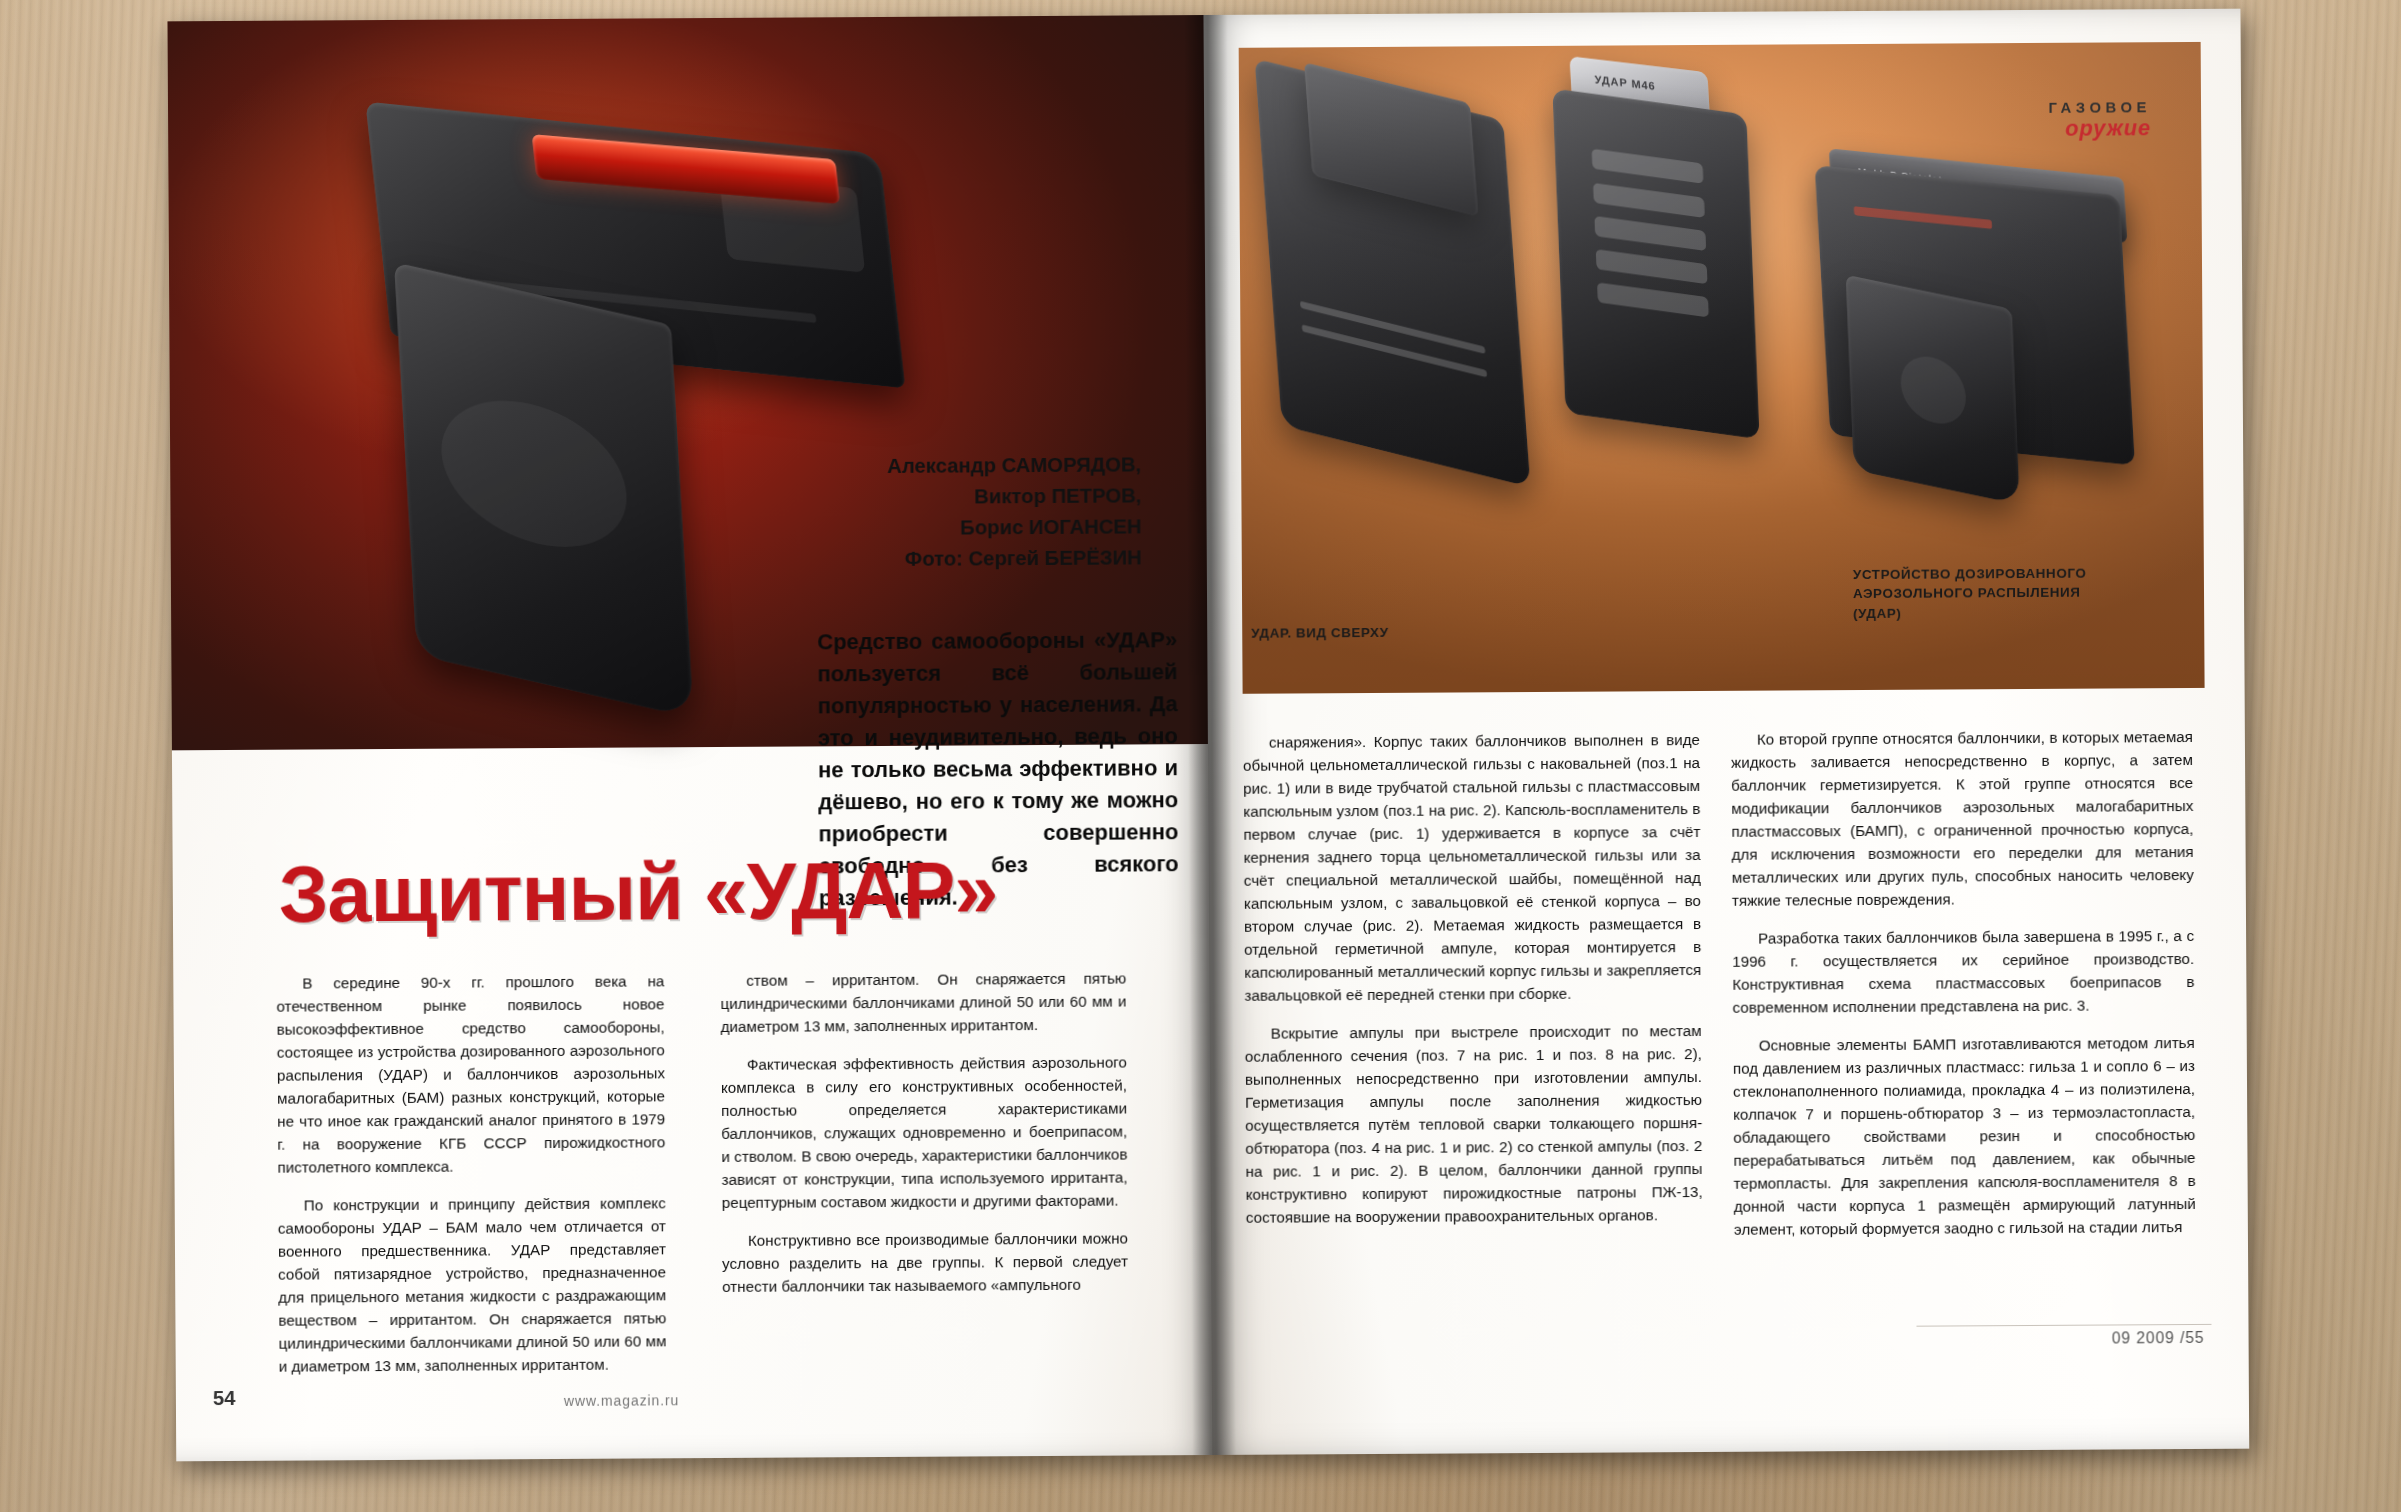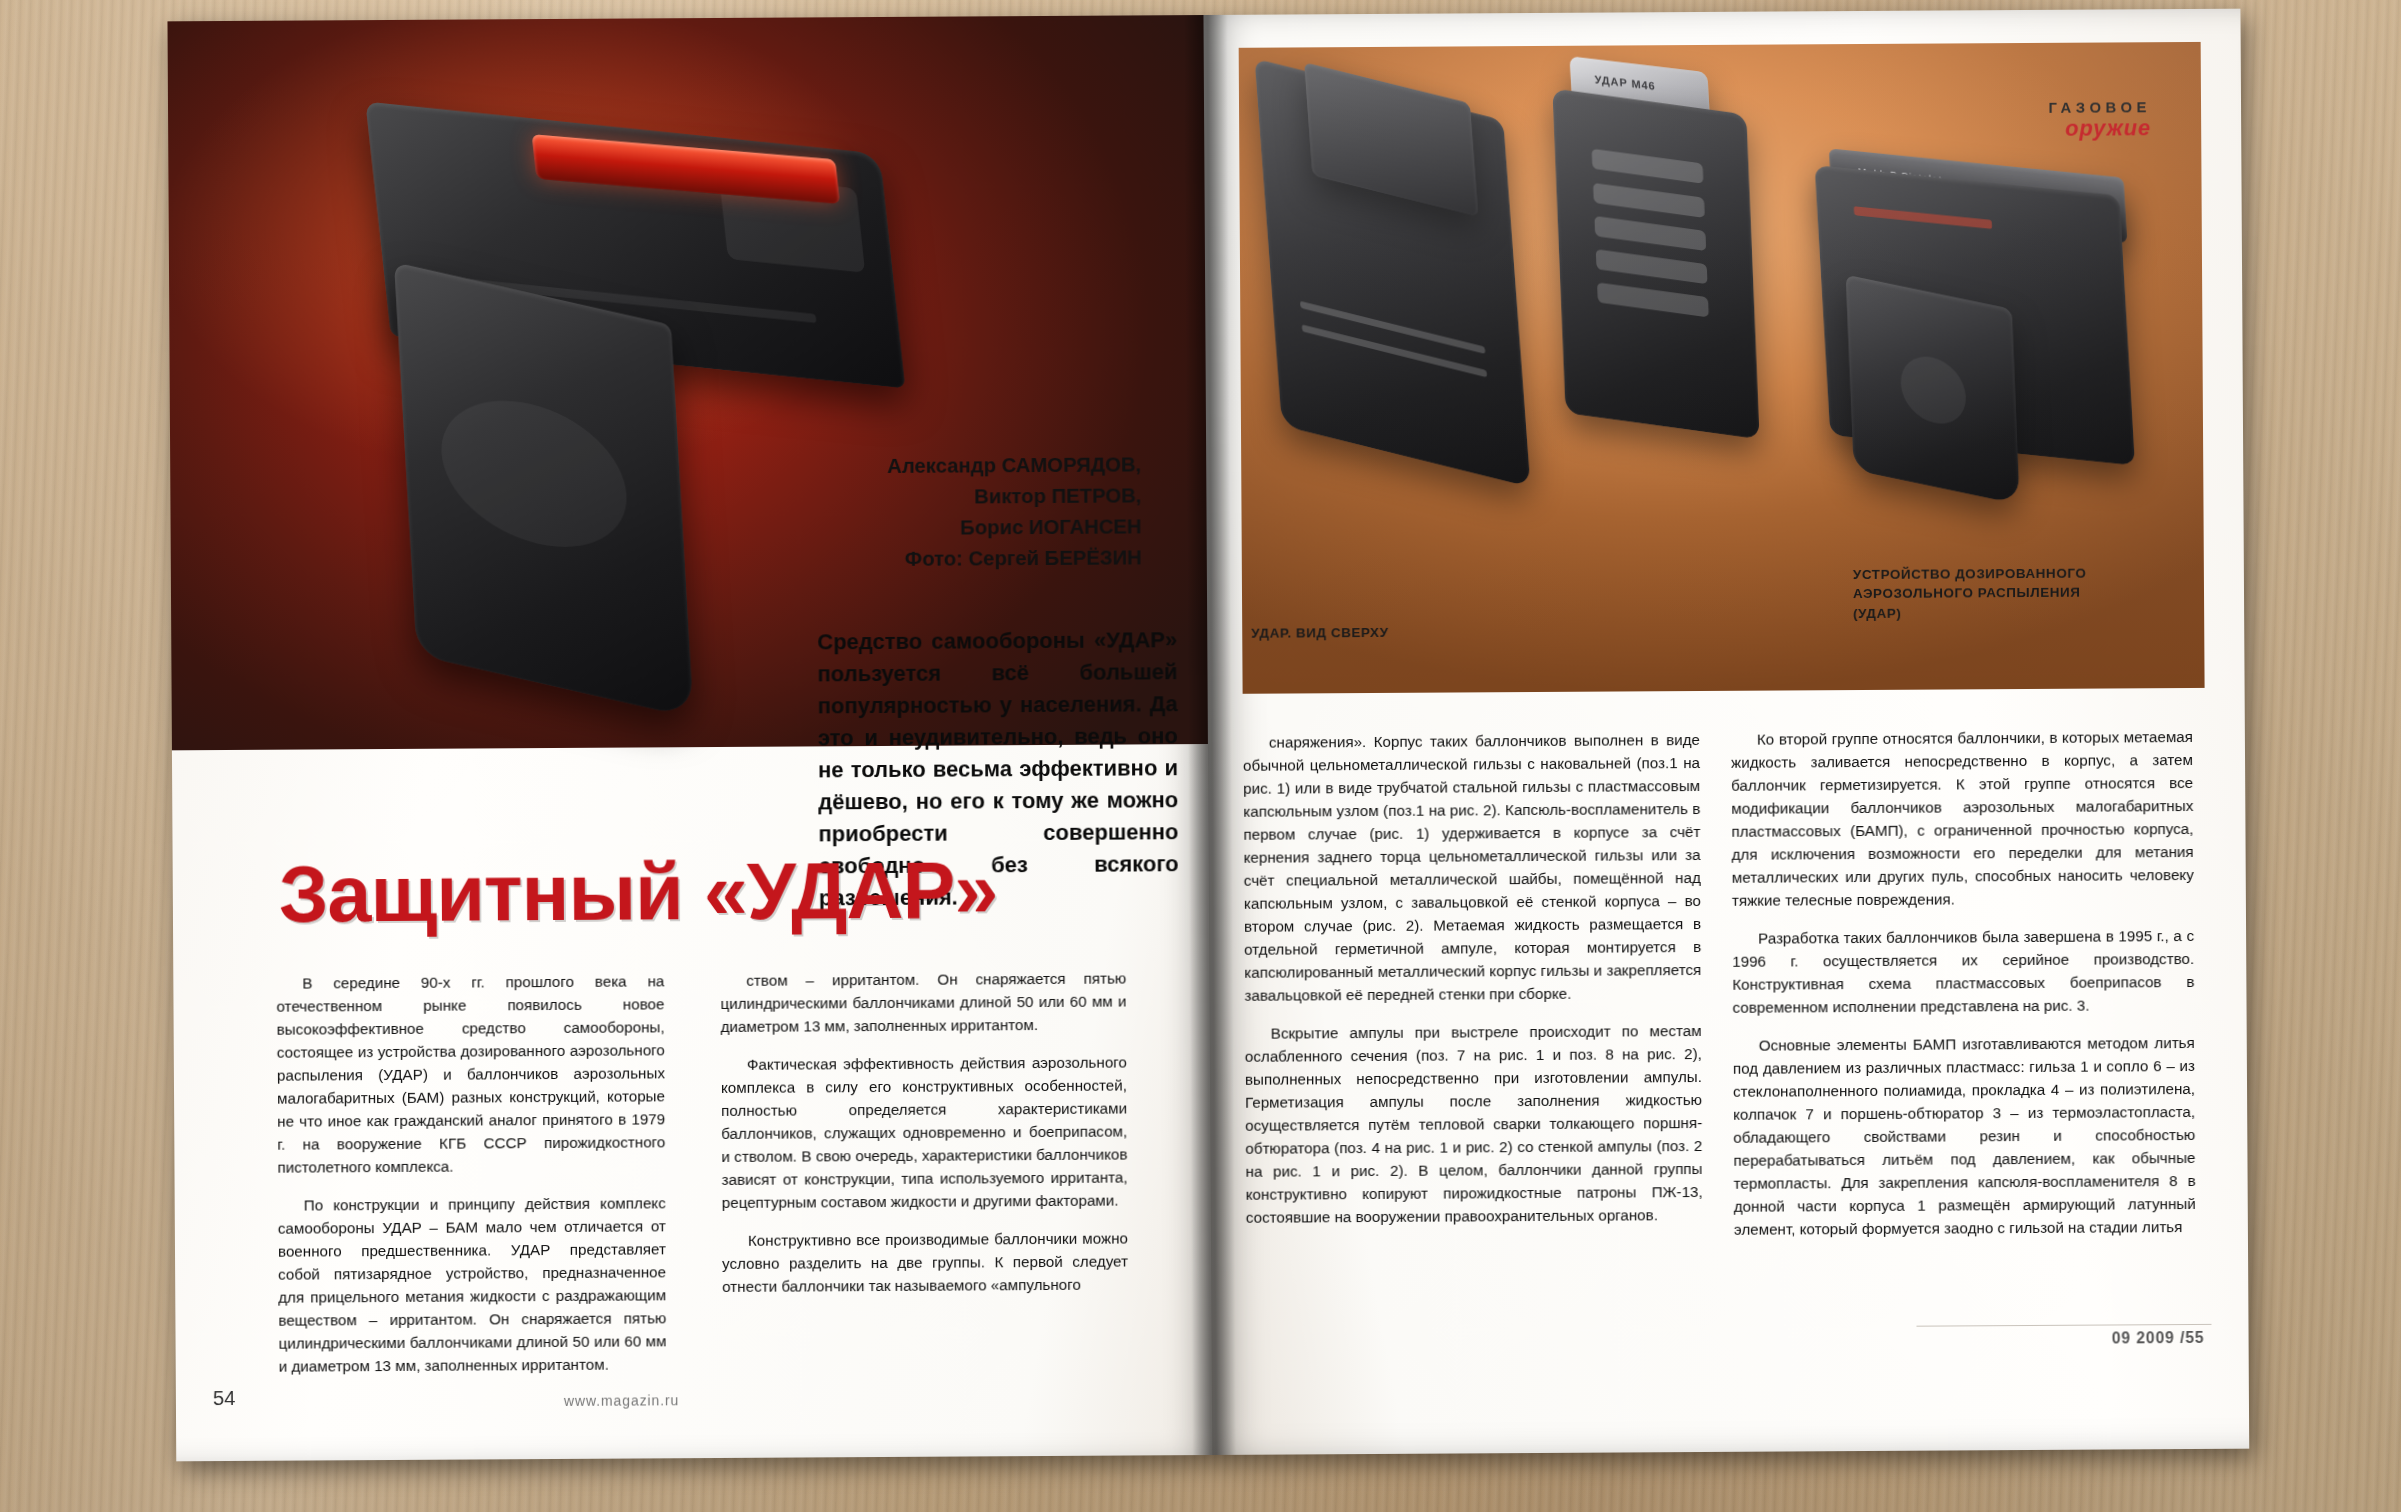--- a/index.html
+++ b/index.html
@@ -105,21 +105,21 @@
     text-shadow:1.8px 1.8px 0 rgba(0,0,0,0.18);
   }
   .body-col{
     position:absolute;color:#101010;font-size:15.2px;line-height:23px;
     text-align:justify;
   }
   .body-col p{margin:0 0 14.8px 0;text-indent:26px;}
   #lcol1{left:103px;top:951px;width:388px;}
   #lcol2{left:547px;top:951px;width:406px;}
   #folio-left{
-    position:absolute;left:37px;top:1366px;color:#333;font-size:20.3px;font-weight:normal;
+    position:absolute;left:37px;top:1366px;color:#333;font-size:20.3px;font-weight:bold;
   }
   #site-left{
     position:absolute;left:388px;top:1374px;color:#777;font-size:14px;letter-spacing:0.9px;
   }
   
   #photo-right{
     position:absolute;left:35px;top:33px;width:962px;height:646px;
     background:
       radial-gradient(ellipse 80% 70% at 45% 30%, #f0a86a 0%, #d98645 35%, #b4682f 62%, #8d4e22 100%);
     overflow:hidden;
@@ -146,21 +146,21 @@
   #cap-left{left:44px;top:609px;width:305px;}
   #cap-right{left:646px;top:554px;width:240px;}
   #masthead{
     position:absolute;right:50px;top:57px;text-align:right;
   }
   #masthead .mh-1{color:#1c1c1c;font-size:14.8px;letter-spacing:4.6px;font-weight:bold;}
   #masthead .mh-2{color:#c4161c;font-size:22px;font-weight:bold;font-style:italic;letter-spacing:0.9px;}
   #rcol1{left:35px;top:716px;width:457px;}
   #rcol2{left:523px;top:716px;width:462px;}
   #folio-right{
-    position:absolute;right:44px;top:1320px;color:#555;font-size:15.7px;font-weight:bold;letter-spacing:0.9px;
+    position:absolute;right:44px;top:1320px;color:#555;font-size:15.7px;font-weight:normal;letter-spacing:0.9px;
   }
   #rule-right{
     position:absolute;right:37px;top:1315px;width:295px;height:0.9px;background:#c9c3bb;
   }
 </style>
 </head>
 <body>
 
 <div id="desk"></div>
 

